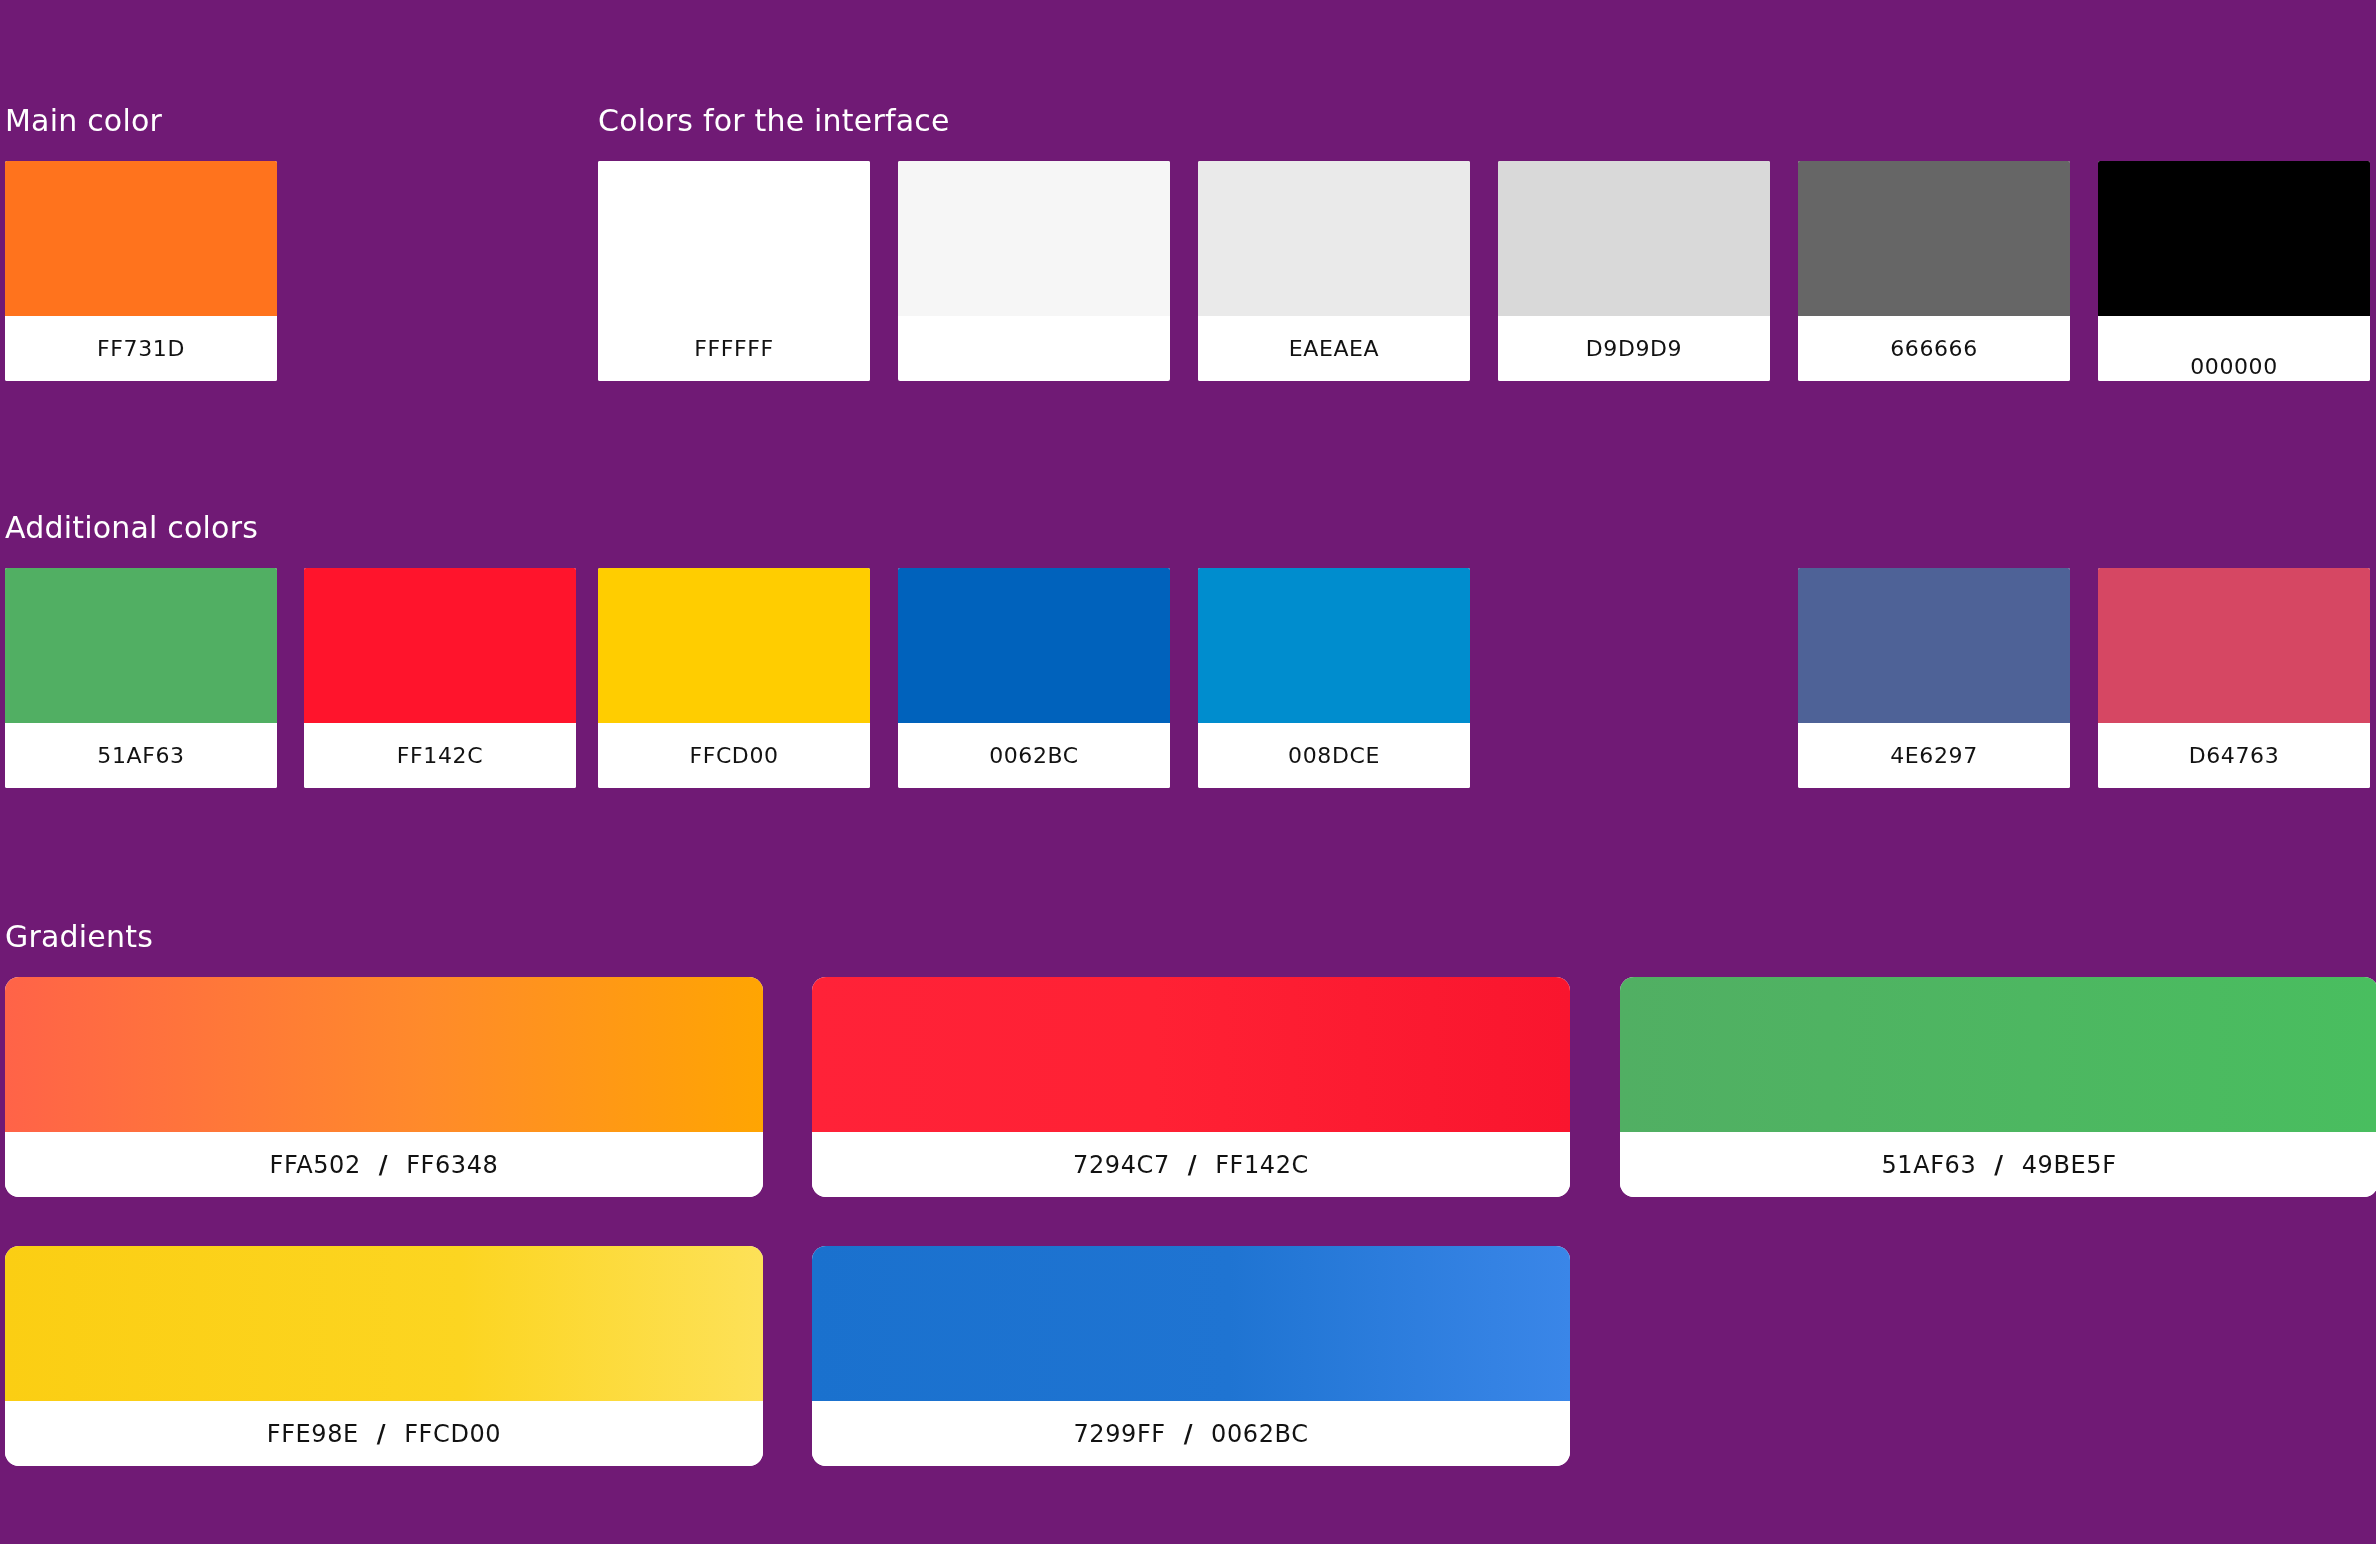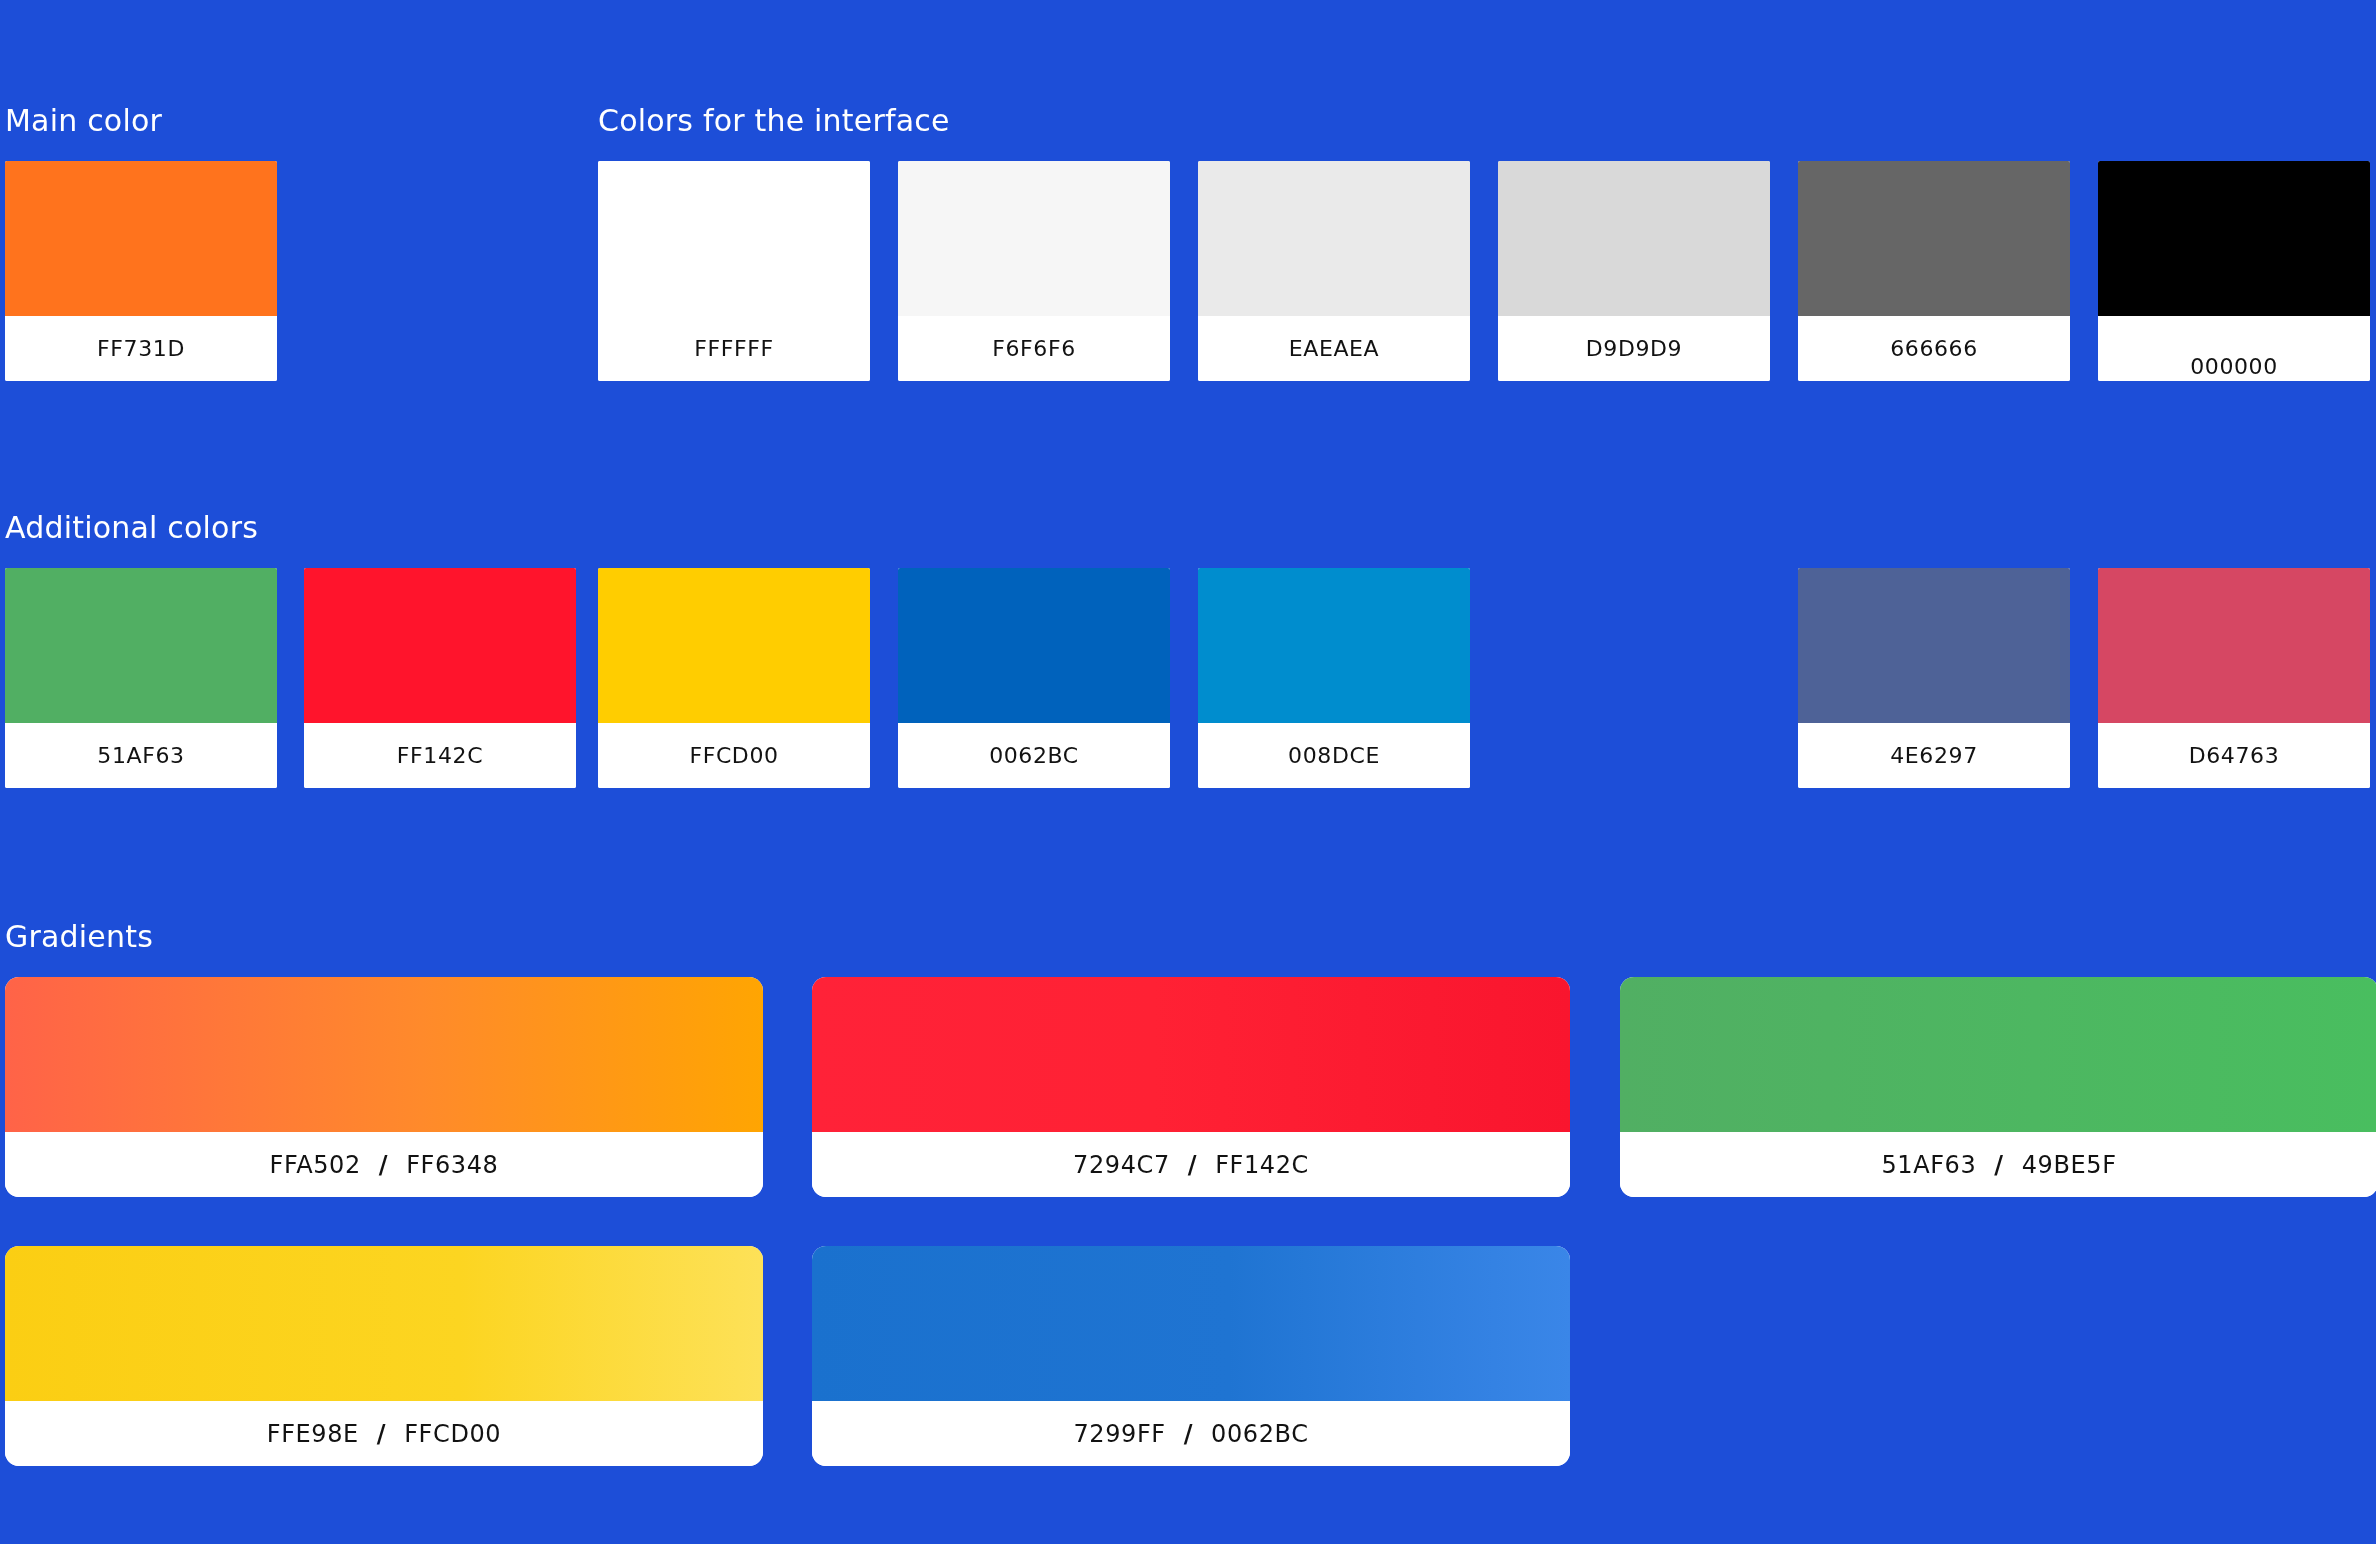--- a/index.html
+++ b/index.html
@@ -14,21 +14,21 @@
   body {
     font-family: "DejaVu Sans", "Liberation Sans", sans-serif;
     position: relative;
   }
 
   .stage {
     position: absolute;
     left: 0; top: 0;
     width: 2376px;
     height: 1544px;
-    background: #1d4ed8;
+    background: #701a75;
   }
 
   
   .section-title {
     position: absolute;
     color: #ffffff;
     font-size: 30px;
     font-weight: 400;
     letter-spacing: 0.2px;
     white-space: nowrap;
@@ -112,21 +112,20 @@
   </div>
 
   <div class="section-title" style="left:598px; top:103px;">Colors for the interface</div>
 
   <div class="swatch-card" style="left:598px; top:161px;">
     <div class="swatch-chip" style="background: rgb(255, 255, 255);"></div>
     <div class="swatch-label">FFFFFF</div>
   </div>
   <div class="swatch-card" style="left:898px; top:161px;">
     <div class="swatch-chip" style="background: rgb(246, 246, 246);"></div>
-    <div class="swatch-label">F6F6F6</div>
   </div>
   <div class="swatch-card" style="left:1198px; top:161px;">
     <div class="swatch-chip" style="background: rgb(234, 234, 234);"></div>
     <div class="swatch-label">EAEAEA</div>
   </div>
   <div class="swatch-card" style="left:1498px; top:161px;">
     <div class="swatch-chip" style="background: rgb(217, 217, 217);"></div>
     <div class="swatch-label">D9D9D9</div>
   </div>
   <div class="swatch-card" style="left:1798px; top:161px;justify-content:center;">

